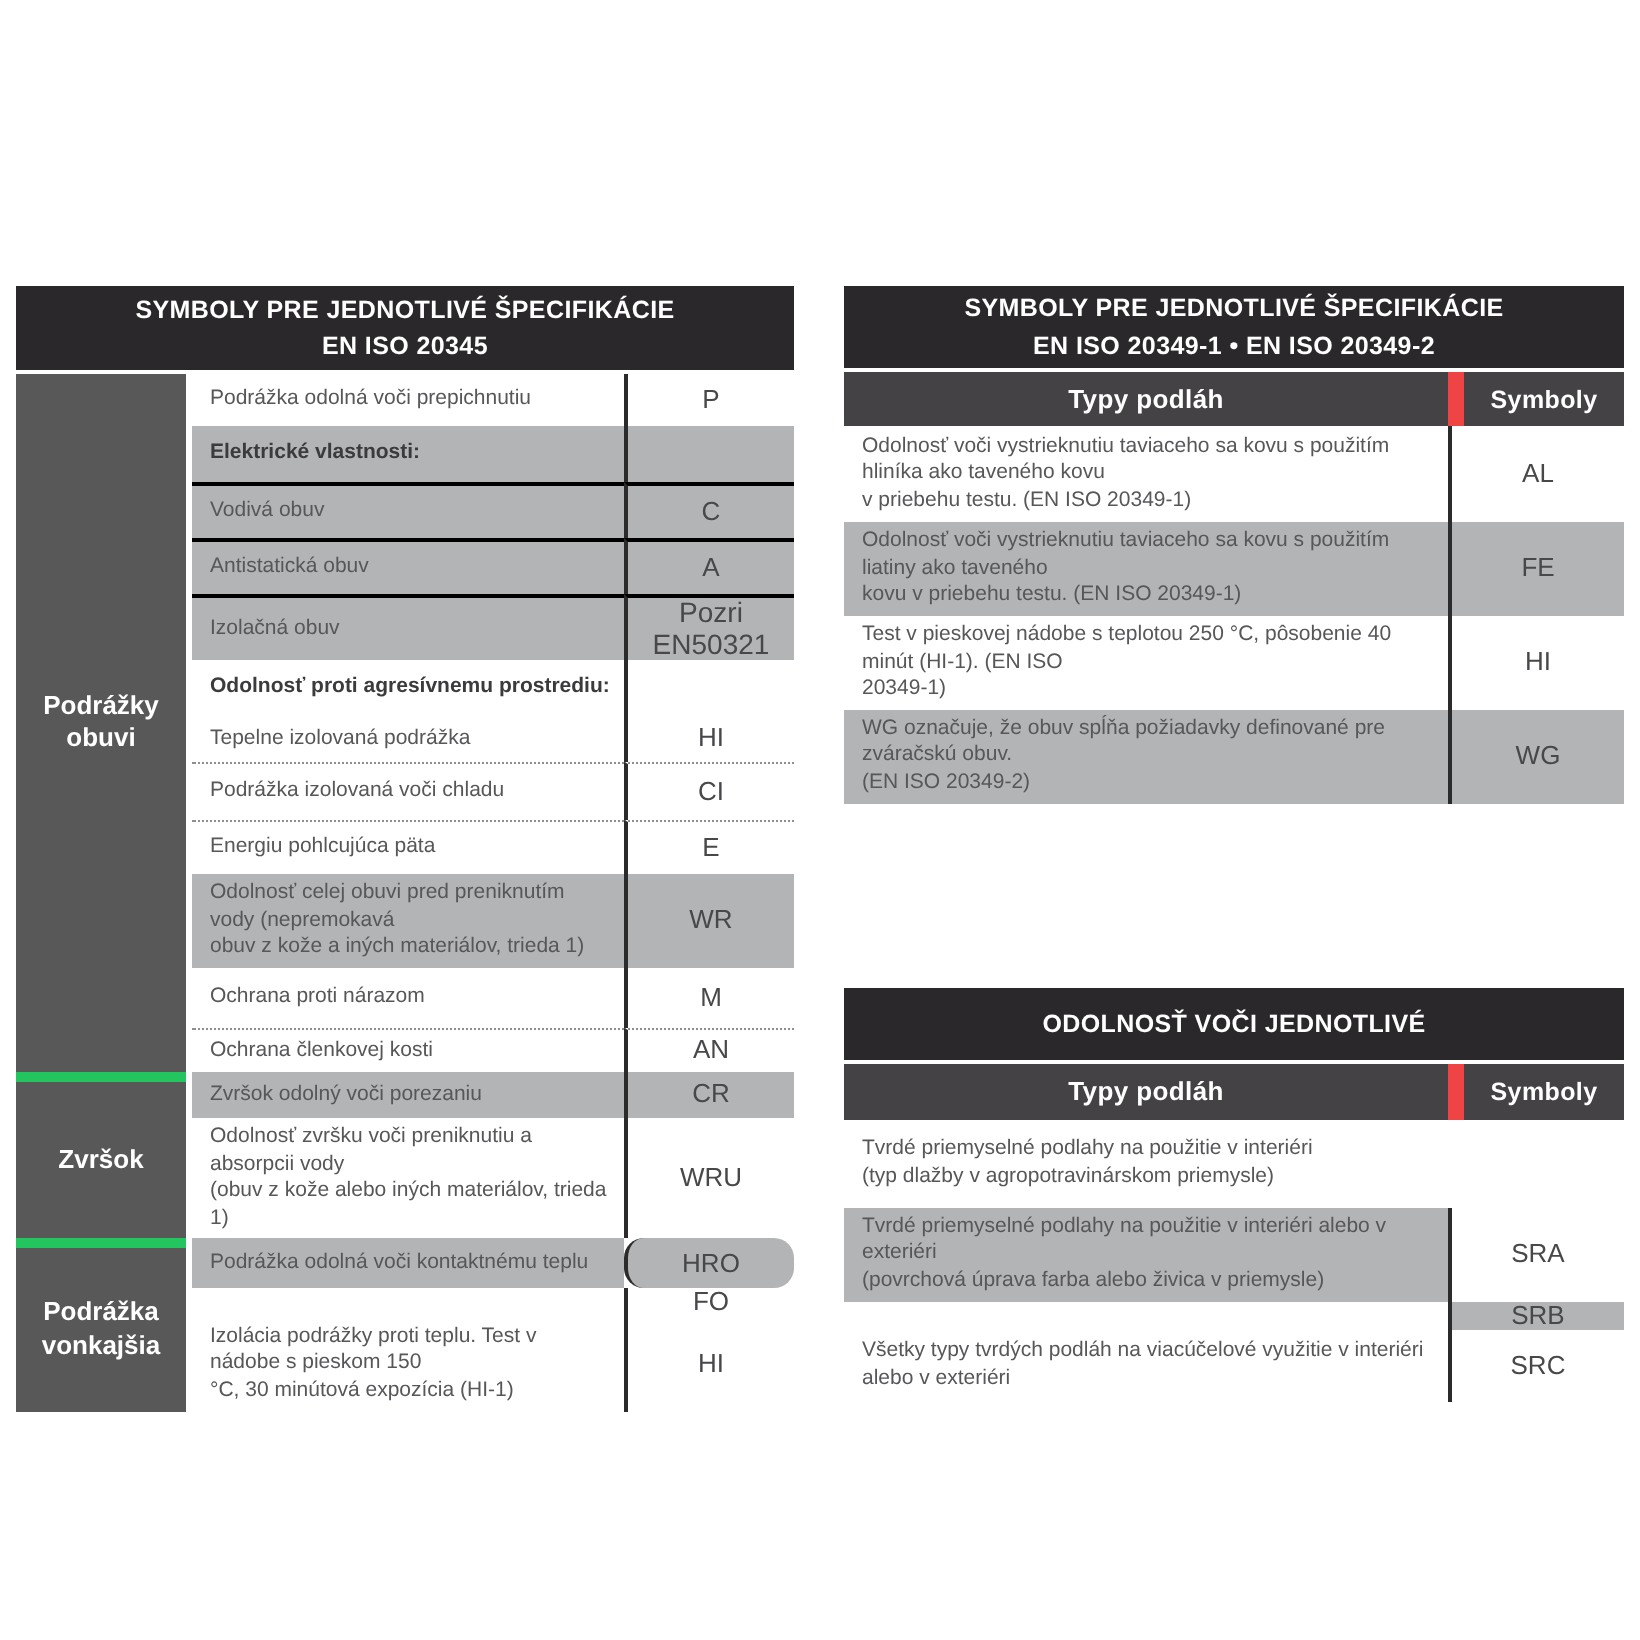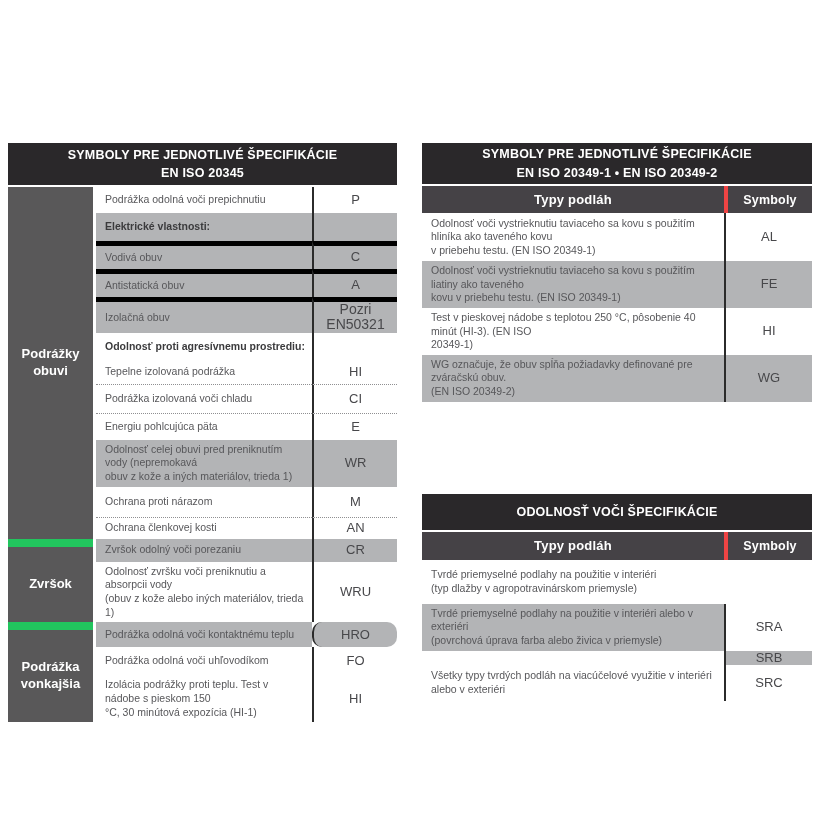--- a/index.html
+++ b/index.html
@@ -32,47 +32,47 @@
 
   .lgrid{display:grid;grid-template-columns:88px 216px 85px}
   .rgrid{display:grid;grid-template-columns:302px 88px}
 
   .group-cell{
     grid-column:1;background:var(--group-bg);color:#fff;font-weight:bold;
     font-size:13px;line-height:1.3;text-align:center;
     display:flex;align-items:center;justify-content:center;
     margin-right:3px;padding:2px;
   }
-  .group-cell.gsep{border-top:8px solid #22c55e}
+  .group-cell.gsep{border-top:5px solid #22c55e}
 
   .cell{display:flex;align-items:center;box-sizing:border-box}
   .desc{
     grid-column:2;font-size:10.5px;color:var(--desc-text);
     padding:3px 6px 3px 9px;line-height:1.3;white-space:pre-line;
   }
   .sym{
     grid-column:3;justify-content:center;text-align:center;
     font-size:13px;color:var(--sym-text);
     border-left:2px solid var(--line);line-height:1.1;
   }
   .sym.sym-small{font-size:14px}
   .rgrid .desc{grid-column:1;padding:3px 8px 3px 9px}
   .rgrid .sym{grid-column:2}
 
   .shaded{background:var(--row-grey)}
   .boldrow{font-weight:bold;color:#3b3b3d}
   .dotted{border-top:1px dotted var(--dotted)}
-  .sep-top{border-top:5px solid #000000}
+  .sep-top{border-top:2px solid #000000}
 
   .sub{
     background:var(--subheader-bg);color:#fff;font-weight:bold;
     display:flex;align-items:center;justify-content:center;
     font-size:13px;letter-spacing:.2px;
   }
-  .sub.symhead{border-left:4px solid #ef4444;font-size:12.5px}
+  .sub.symhead{border-left:8px solid #ef4444;font-size:12.5px}
   .t1 .sub{height:27px}
   .t2 .sub{height:28px}
   .t2{margin-top:92px}
 </style>
 </head>
 <body>
 
 <div class="ltab">
   <div class="thead">
     <span>SYMBOLY PRE JEDNOTLIVÉ ŠPECIFIKÁCIE</span>
@@ -107,21 +107,20 @@
       <div class="cell sym" style="grid-row: 11;">M</div>
       <div class="cell desc dotted" style="min-height: 22px; grid-row: 12;">Ochrana členkovej kosti</div>
       <div class="cell sym dotted" style="grid-row: 12;">AN</div>
       <div class="cell desc shaded" style="min-height: 23px; grid-row: 13;">Zvršok odolný voči porezaniu</div>
       <div class="cell sym shaded" style="grid-row: 13;">CR</div>
       <div class="cell desc" style="min-height: 42px; grid-row: 14;">Odolnosť zvršku voči preniknutiu a absorpcii vody
 (obuv z kože alebo iných materiálov, trieda 1)</div>
       <div class="cell sym" style="grid-row: 14;">WRU</div>
       <div class="cell desc shaded" style="min-height: 25px; grid-row: 15;">Podrážka odolná voči kontaktnému teplu</div>
       <div class="cell sym shaded" style="grid-row: 15; border-radius: 10px;">HRO</div>
-      <div class="cell desc" style="min-height: 28px; grid-row: 16;">Podrážka odolná voči uhľovodíkom</div>
       <div class="cell sym" style="grid-row: 16;">FO</div>
       <div class="cell desc" style="min-height: 37px; grid-row: 17;">Izolácia podrážky proti teplu. Test v nádobe s pieskom 150
 °C, 30 minútová expozícia (HI-1)</div>
       <div class="cell sym" style="grid-row: 17;">HI</div>
     </div>
 </div>
 
 <div class="rcol">
 
   <div class="t1">
@@ -131,32 +130,32 @@
     </div>
     <div class="rgrid">
       <div class="sub">Typy podláh</div>
       <div class="sub symhead">Symboly</div>
     <div class="cell desc" style="min-height: 48px;">Odolnosť voči vystrieknutiu taviaceho sa kovu s použitím hliníka ako taveného kovu
 v priebehu testu. (EN ISO 20349-1)</div>
         <div class="cell sym">AL</div>
         <div class="cell desc shaded" style="min-height: 40px;">Odolnosť voči vystrieknutiu taviaceho sa kovu s použitím liatiny ako taveného
 kovu v priebehu testu. (EN ISO 20349-1)</div>
         <div class="cell sym shaded">FE</div>
-        <div class="cell desc" style="min-height: 46px;">Test v pieskovej nádobe s teplotou 250 °C, pôsobenie 40 minút (HI-3). (EN ISO
+        <div class="cell desc" style="min-height: 46px;">Test v pieskovej nádobe s teplotou 250 °C, pôsobenie 40 minút (HI-1). (EN ISO
 20349-1)</div>
         <div class="cell sym">HI</div>
         <div class="cell desc shaded" style="min-height: 38px;">WG označuje, že obuv spĺňa požiadavky definované pre zváračskú obuv.
 (EN ISO 20349-2)</div>
         <div class="cell sym shaded">WG</div>
       </div>
   </div>
 
   <div class="t2">
     <div class="thead thead2">
-      <span>ODOLNOSŤ VOČI ŠPECIFIKÁCIE</span>
+      <span>ODOLNOSŤ VOČI JEDNOTLIVÉ</span>
     </div>
     <div class="rgrid">
       <div class="sub">Typy podláh</div>
       <div class="sub symhead">Symboly</div>
     <div class="cell desc" style="min-height: 44px;">Tvrdé priemyselné podlahy na použitie v interiéri
 (typ dlažby v agropotravinárskom priemysle)</div>
         <div class="cell desc shaded" style="min-height: 47px;">Tvrdé priemyselné podlahy na použitie v interiéri alebo v exteriéri
 (povrchová úprava farba alebo živica v priemysle)</div>
         <div class="cell sym">SRA</div>
         <div class="cell sym shaded">SRB</div>

